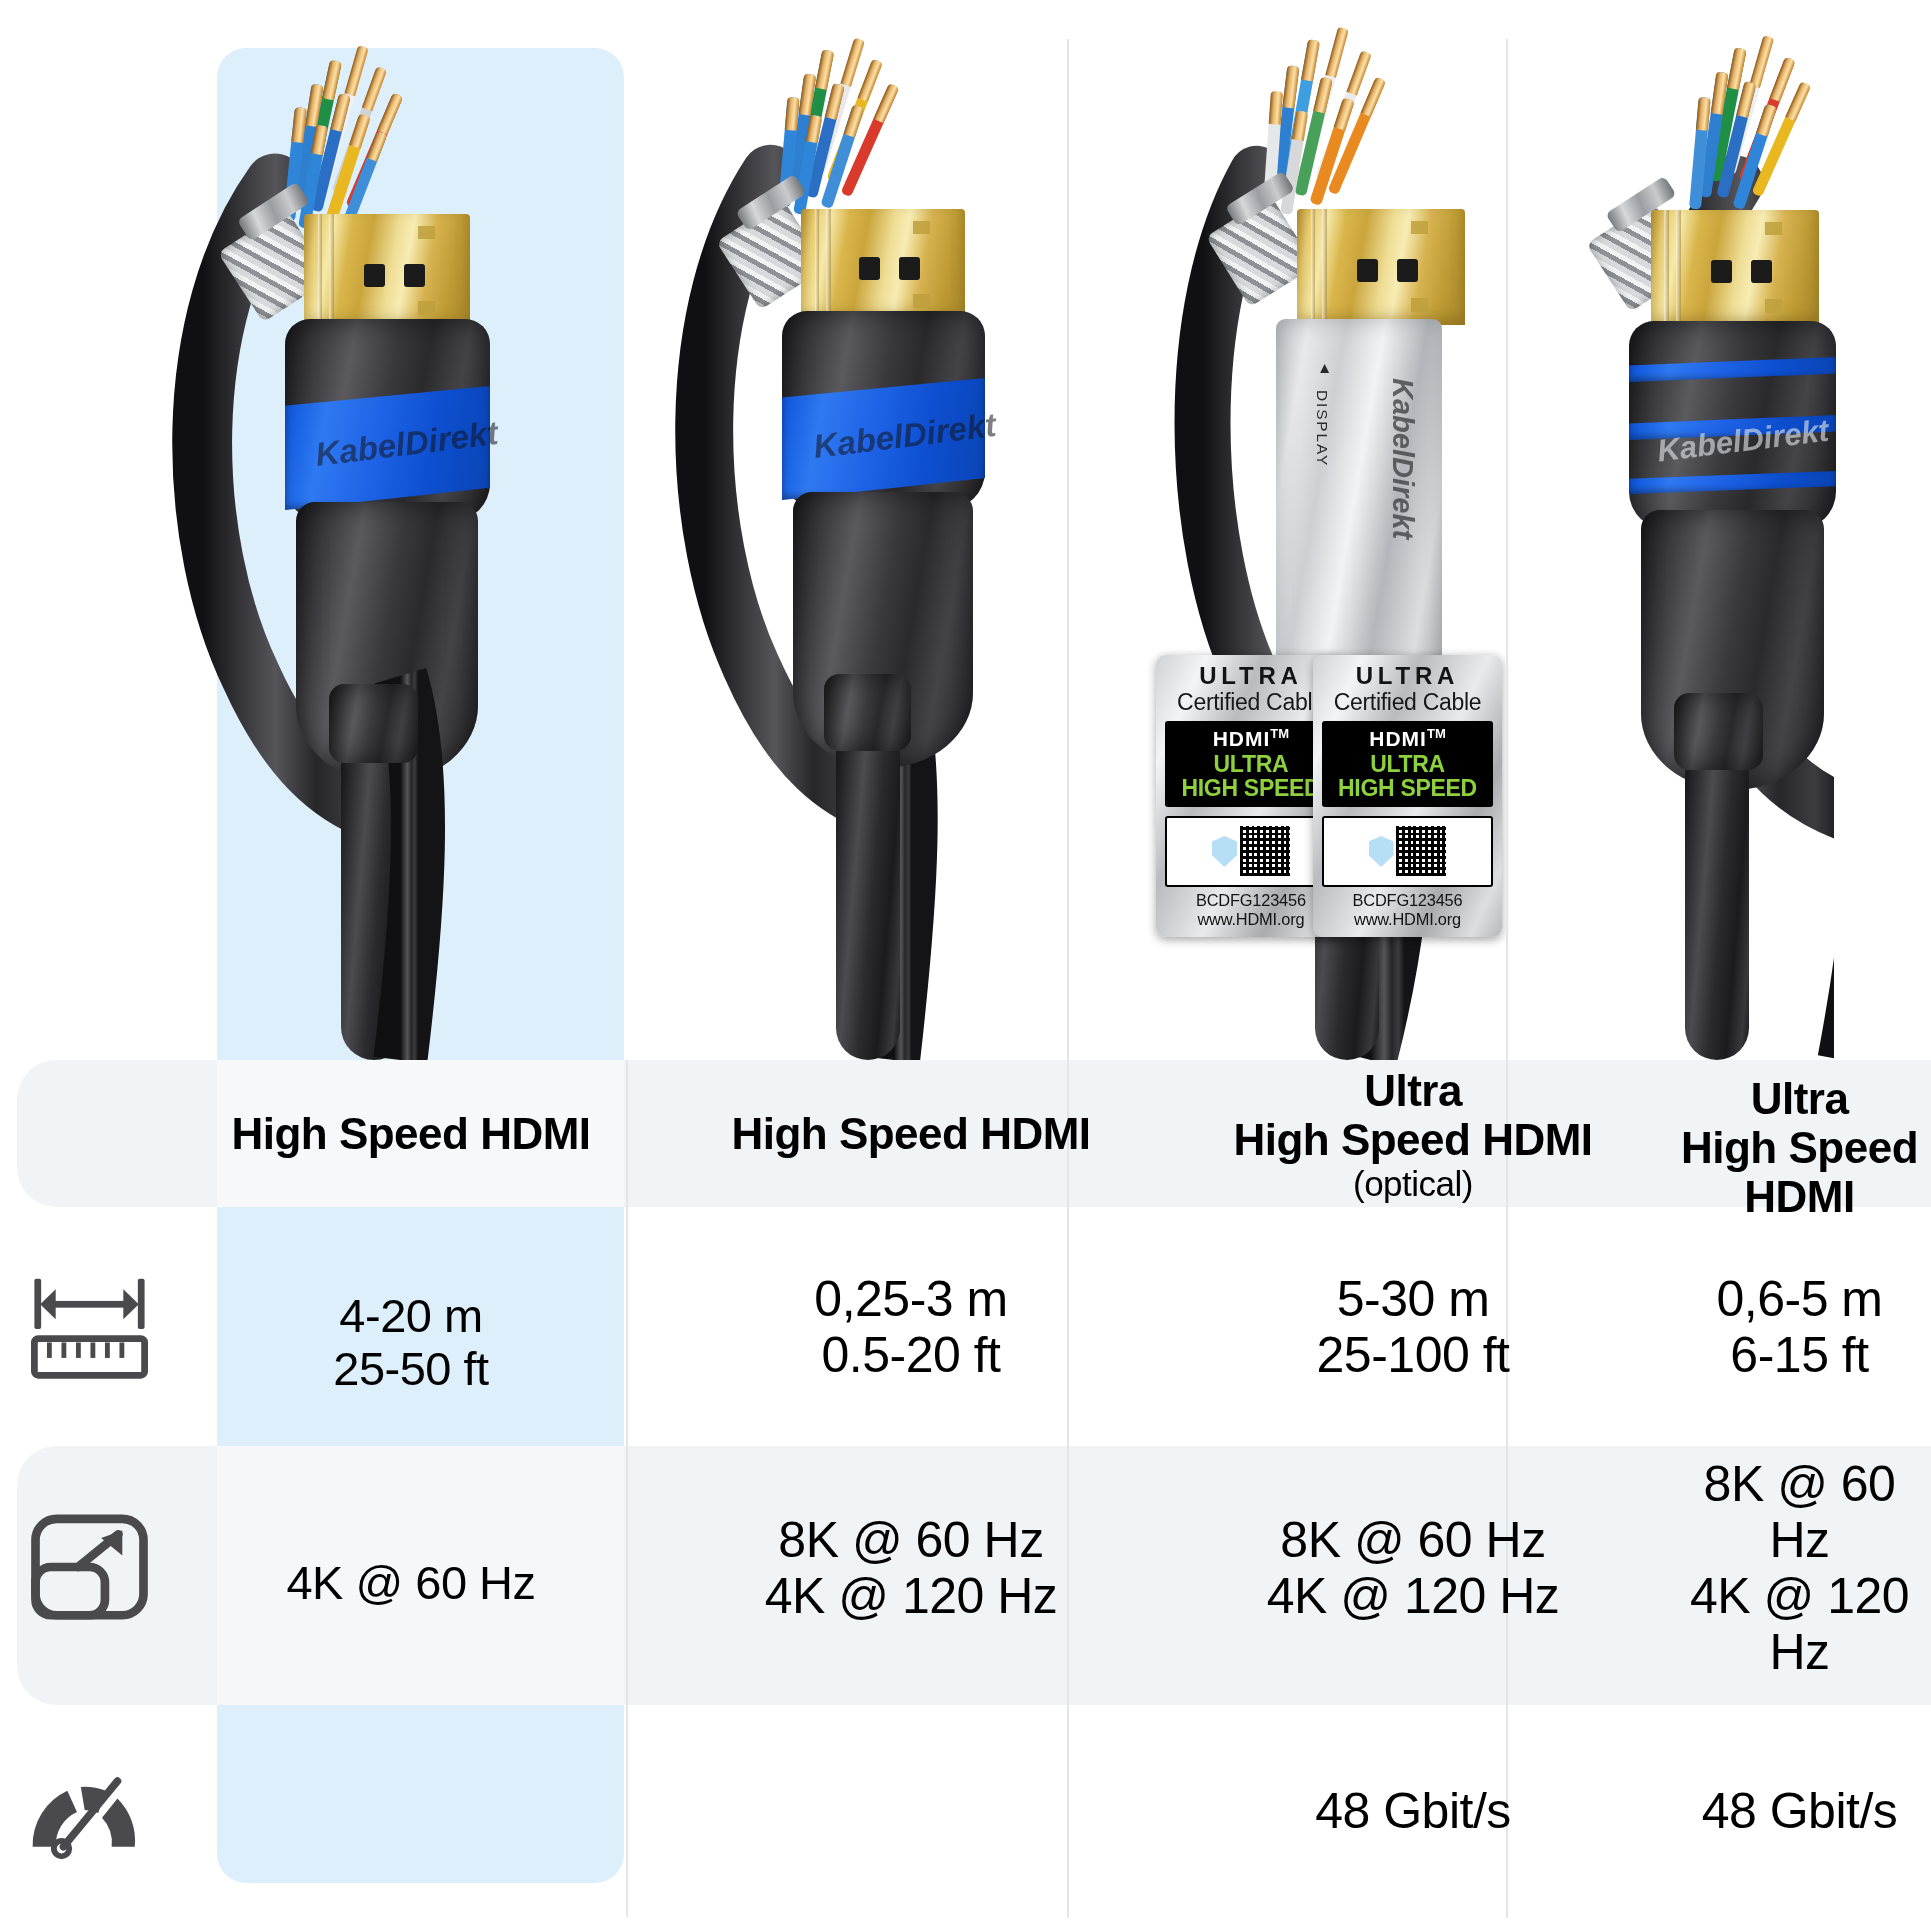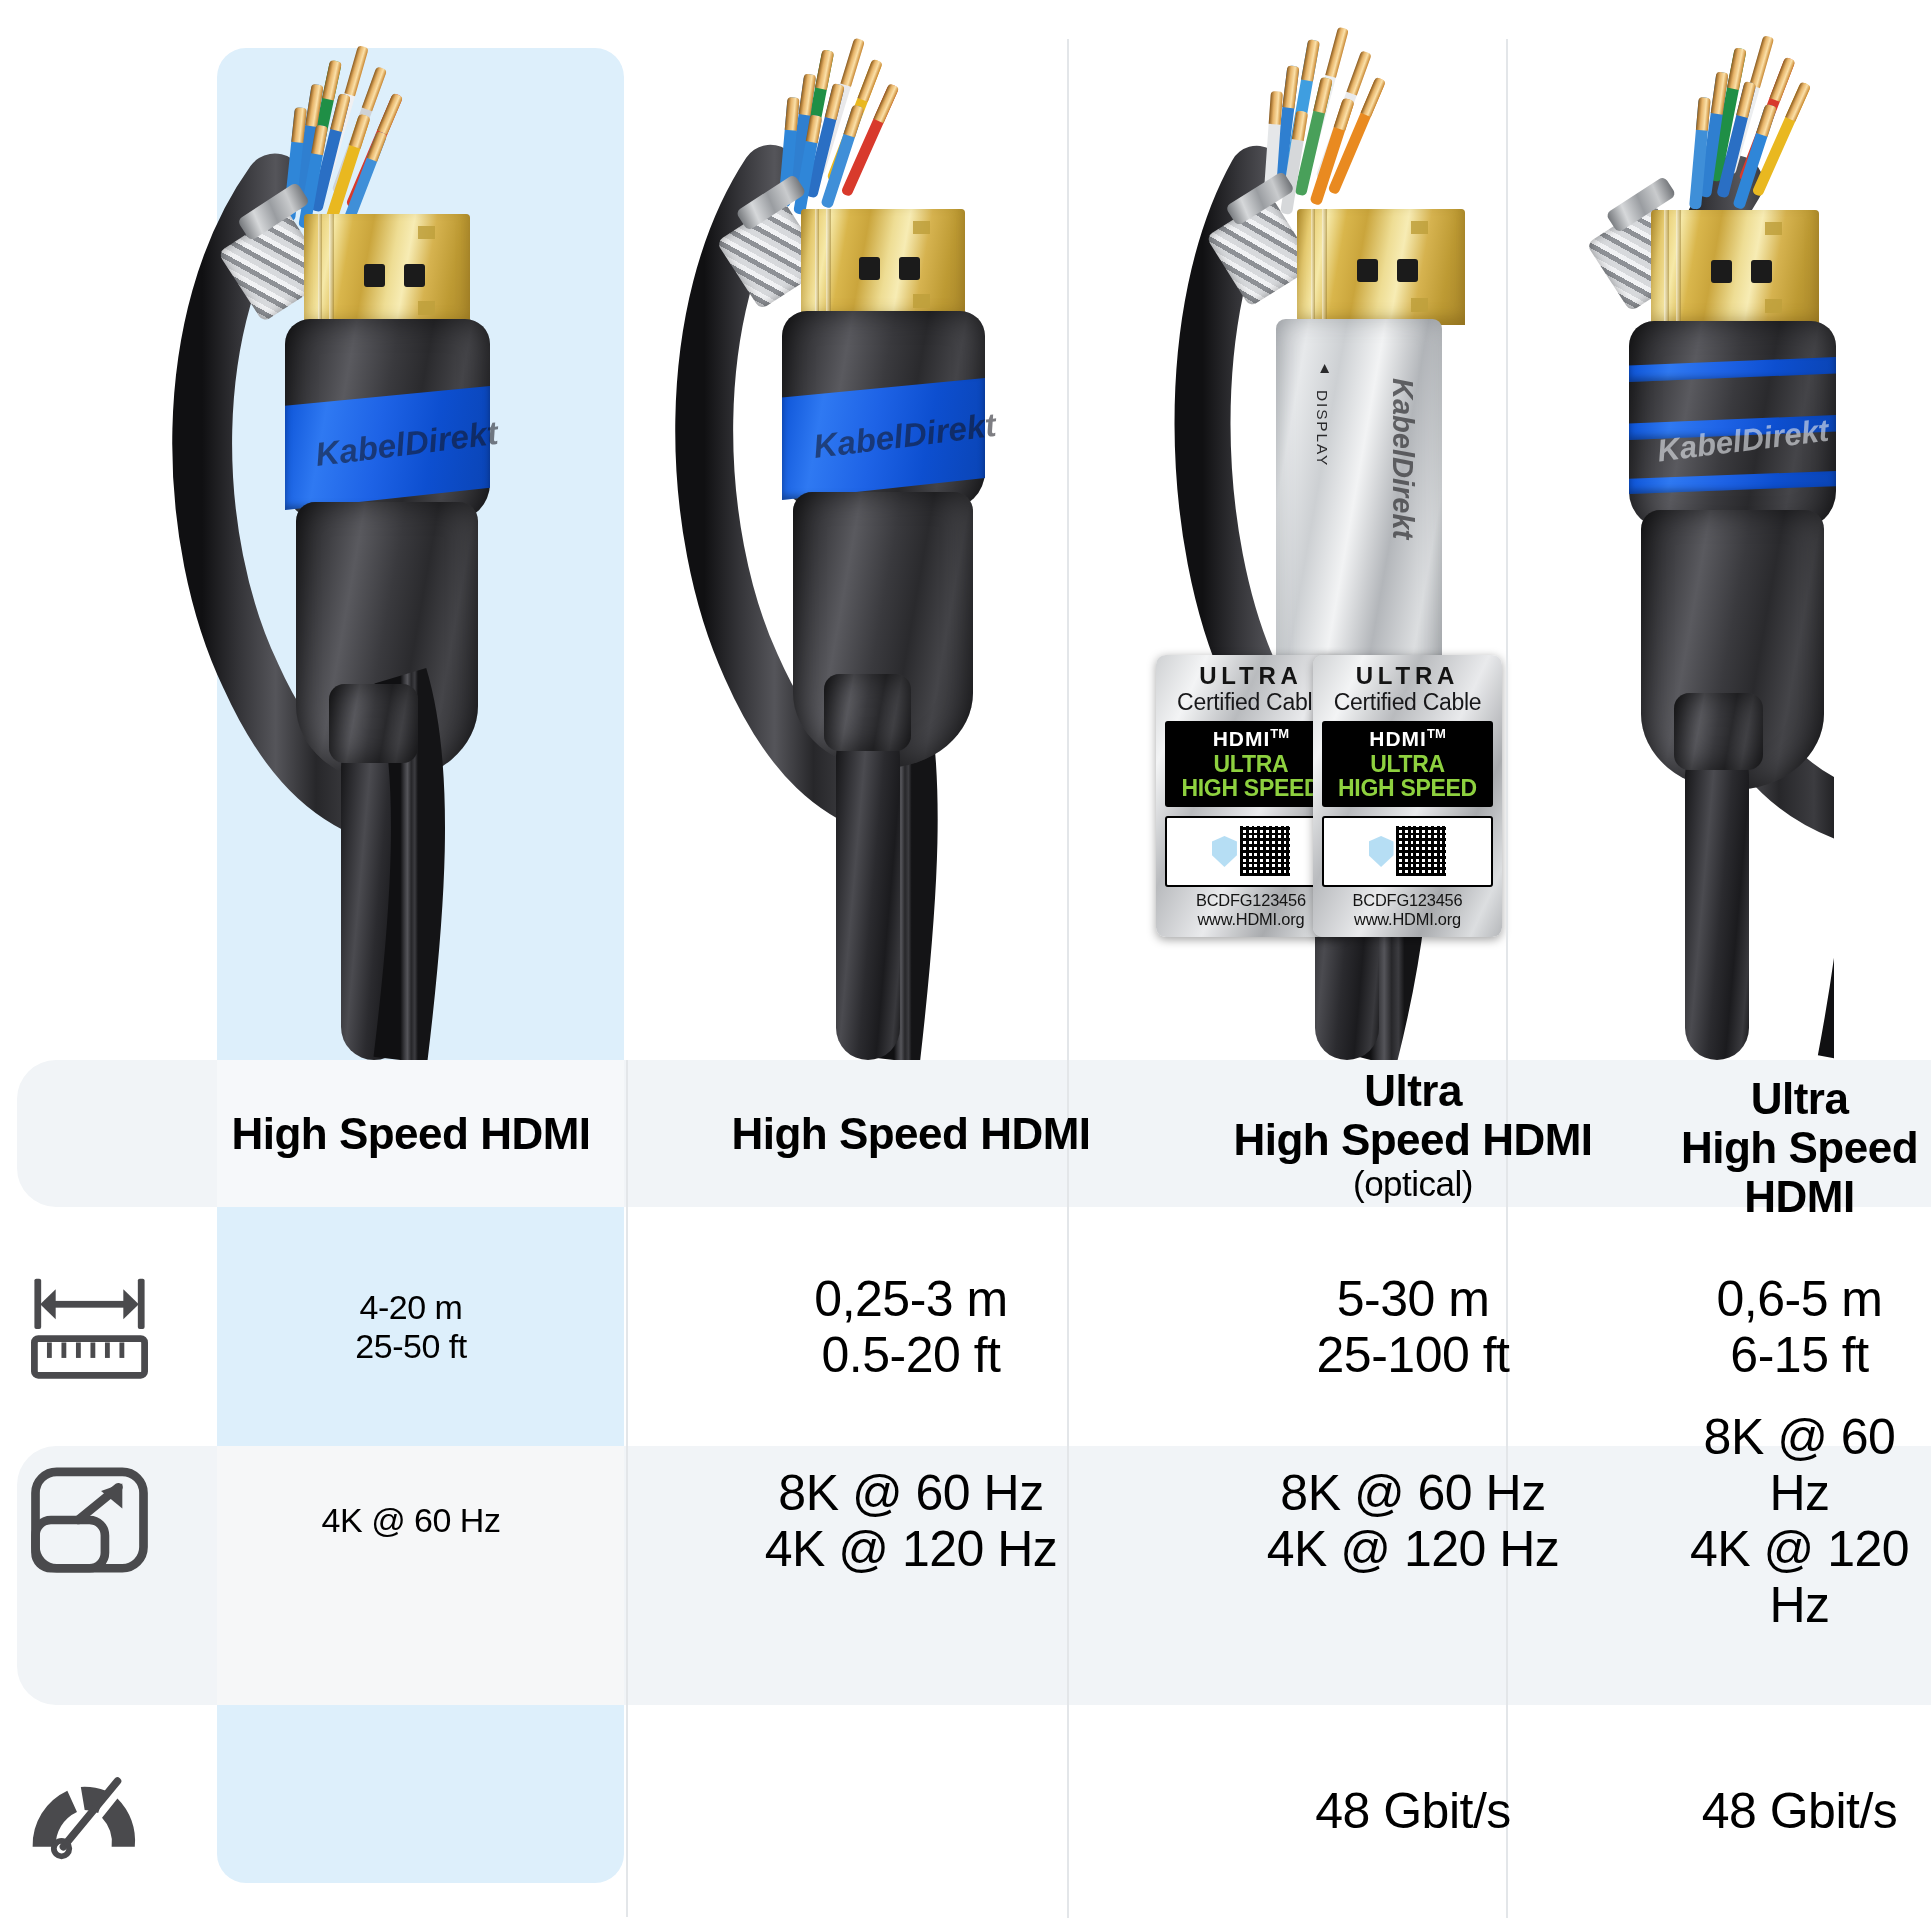--- a/index.html
+++ b/index.html
@@ -39,25 +39,25 @@
   .p2{left:666px;width:483px;}
   .p3{left:1168px;width:502px;}
   .p4{left:1670px;width:261px;}
 
   
   .cell{position:absolute;z-index:7;display:flex;align-items:center;justify-content:center;
         text-align:center;line-height:1.12;}
   .hdr{font-weight:bold;font-size:44px;letter-spacing:-0.5px;}
   .hdr .sub{font-weight:normal;font-size:35px;display:block;}
   .val{font-size:50px;letter-spacing:-0.5px;}
-  .val-1{font-size:34px;}
+  .val-1{font-size:47px;margin-top:16px;}
 
   .r1{top:1060px;height:147px;}
   .r2{top:1207px;height:239px;}
-  .r3{top:1391px;height:259px;text-align:center;}
+  .r3{top:1438px;height:259px;text-align:center;}
   .r4{top:1705px;height:212px;}
 
   .c1{left:164px;width:494px;}
   .c2{left:664px;width:494px;}
   .c3{left:1166px;width:494px;}
   .c4{left:1668px;width:263px;}
 
   
   .icon-cell{position:absolute;left:17.4px;width:145px;z-index:7;
              display:flex;align-items:center;justify-content:center;}

